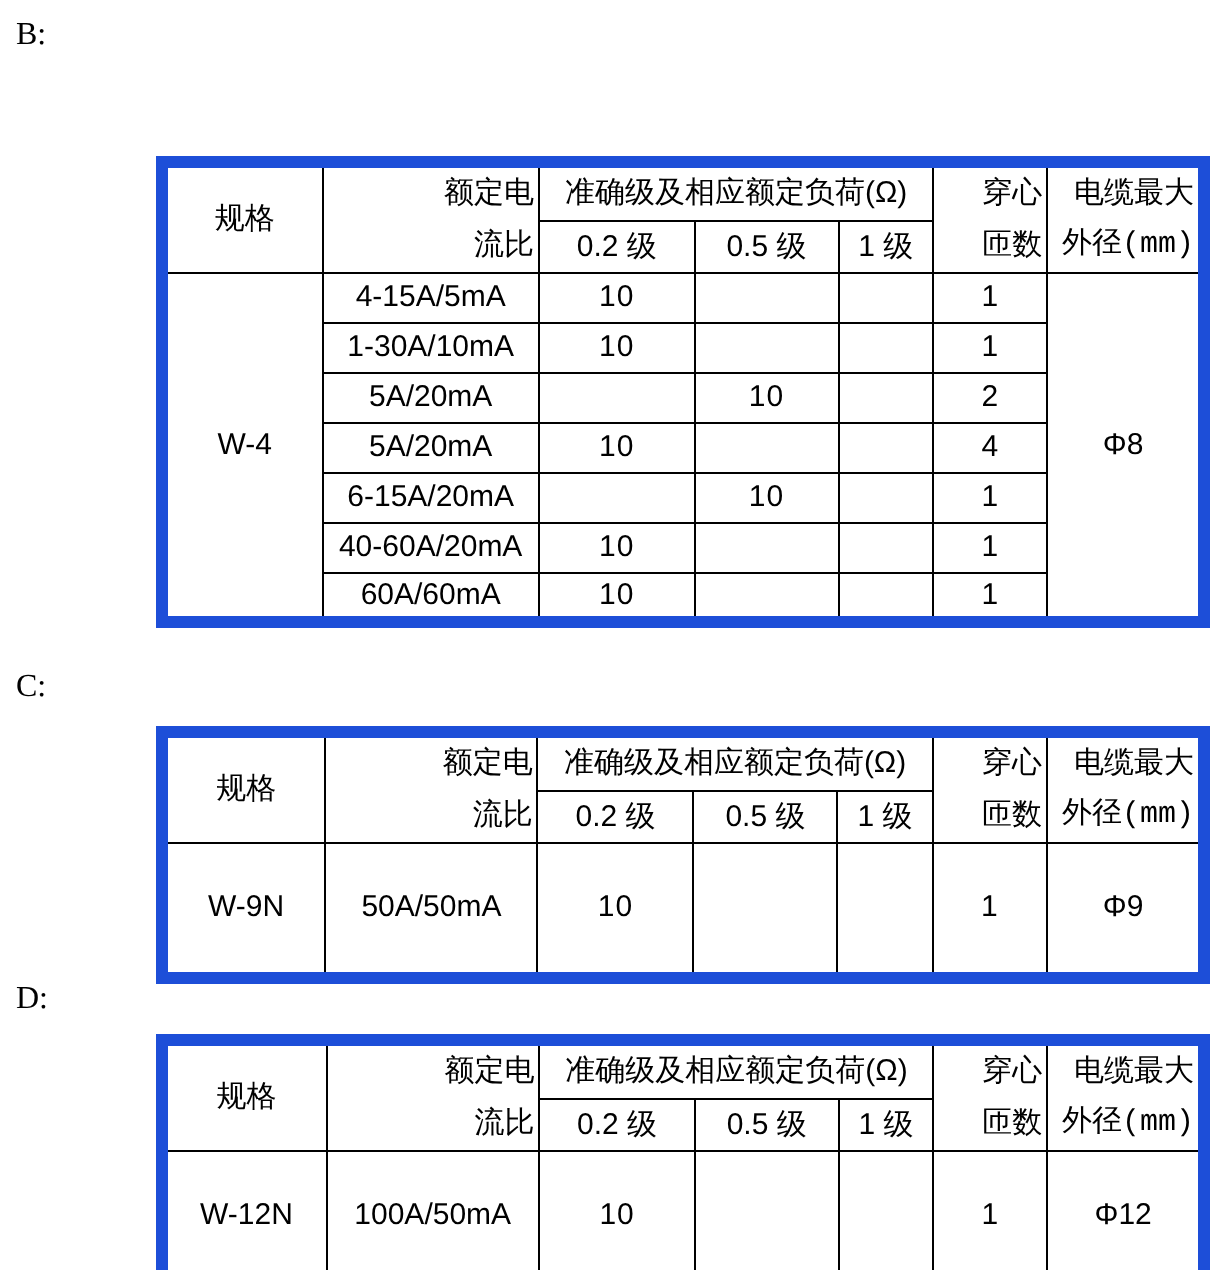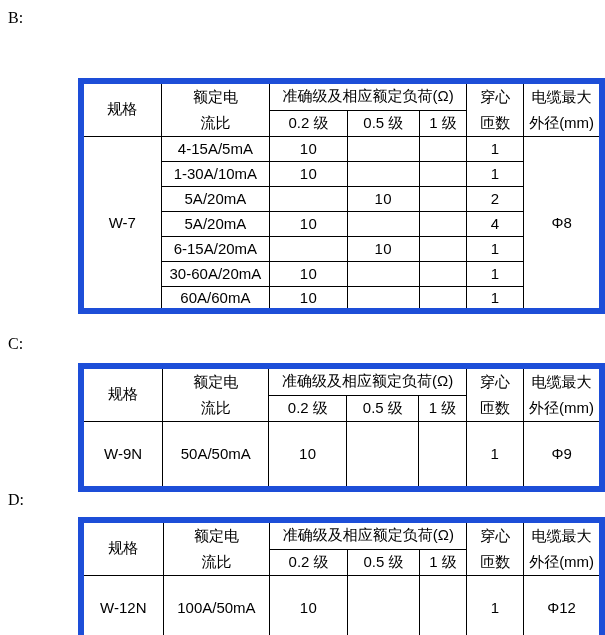--- a/index.html
+++ b/index.html
@@ -47,22 +47,22 @@
     font-weight: normal;
     padding: 0 2px;
     overflow: hidden;
     white-space: nowrap;
   }
   tr.hrow1 { height: 29px; }
   tr.hrow2 { height: 26px; }
   tr.drow  { height: 25px; }
   tr.drow-big { height: 68px; margin-top: 16px; }
 
-  .two-line div { line-height: 1.7; font-size: 15px; }
-  .cable-sub { font-size: 13px; }
+  .two-line div { line-height: 1.7; font-size: 15px; text-align: right; }
+  .cable-sub { font-size: 13px; font-family: Liberation Mono, monospace; }
   .num { letter-spacing: 0.5px; }
 </style>
 </head>
 <body>
 
 <div class="page">
 
   <div id="label-b" class="sec-label">B:</div>
 
   <table id="table-b" class="spec">
@@ -91,21 +91,21 @@
         <div>电缆最大</div>
         <div class="cable-sub">外径(mm)</div>
       </th>
     </tr>
     <tr class="hrow2">
       <th>0.2 级</th>
       <th>0.5 级</th>
       <th>1 级</th>
     </tr>
     <tr class="drow">
-      <td rowspan="7">W-7</td>
+      <td rowspan="7">W-4</td>
       <td>4-15A/5mA</td>
       <td class="num">10</td>
       <td class="num"></td>
       <td class="num"></td>
       <td class="num">1</td>
       <td rowspan="7">Φ8</td>
     </tr>
     <tr class="drow">
       <td>1-30A/10mA</td>
       <td class="num">10</td>
@@ -128,21 +128,21 @@
       <td class="num">4</td>
     </tr>
     <tr class="drow">
       <td>6-15A/20mA</td>
       <td class="num"></td>
       <td class="num">10</td>
       <td class="num"></td>
       <td class="num">1</td>
     </tr>
     <tr class="drow">
-      <td>30-60A/20mA</td>
+      <td>40-60A/20mA</td>
       <td class="num">10</td>
       <td class="num"></td>
       <td class="num"></td>
       <td class="num">1</td>
     </tr>
     <tr class="drow">
       <td>60A/60mA</td>
       <td class="num">10</td>
       <td class="num"></td>
       <td class="num"></td>

